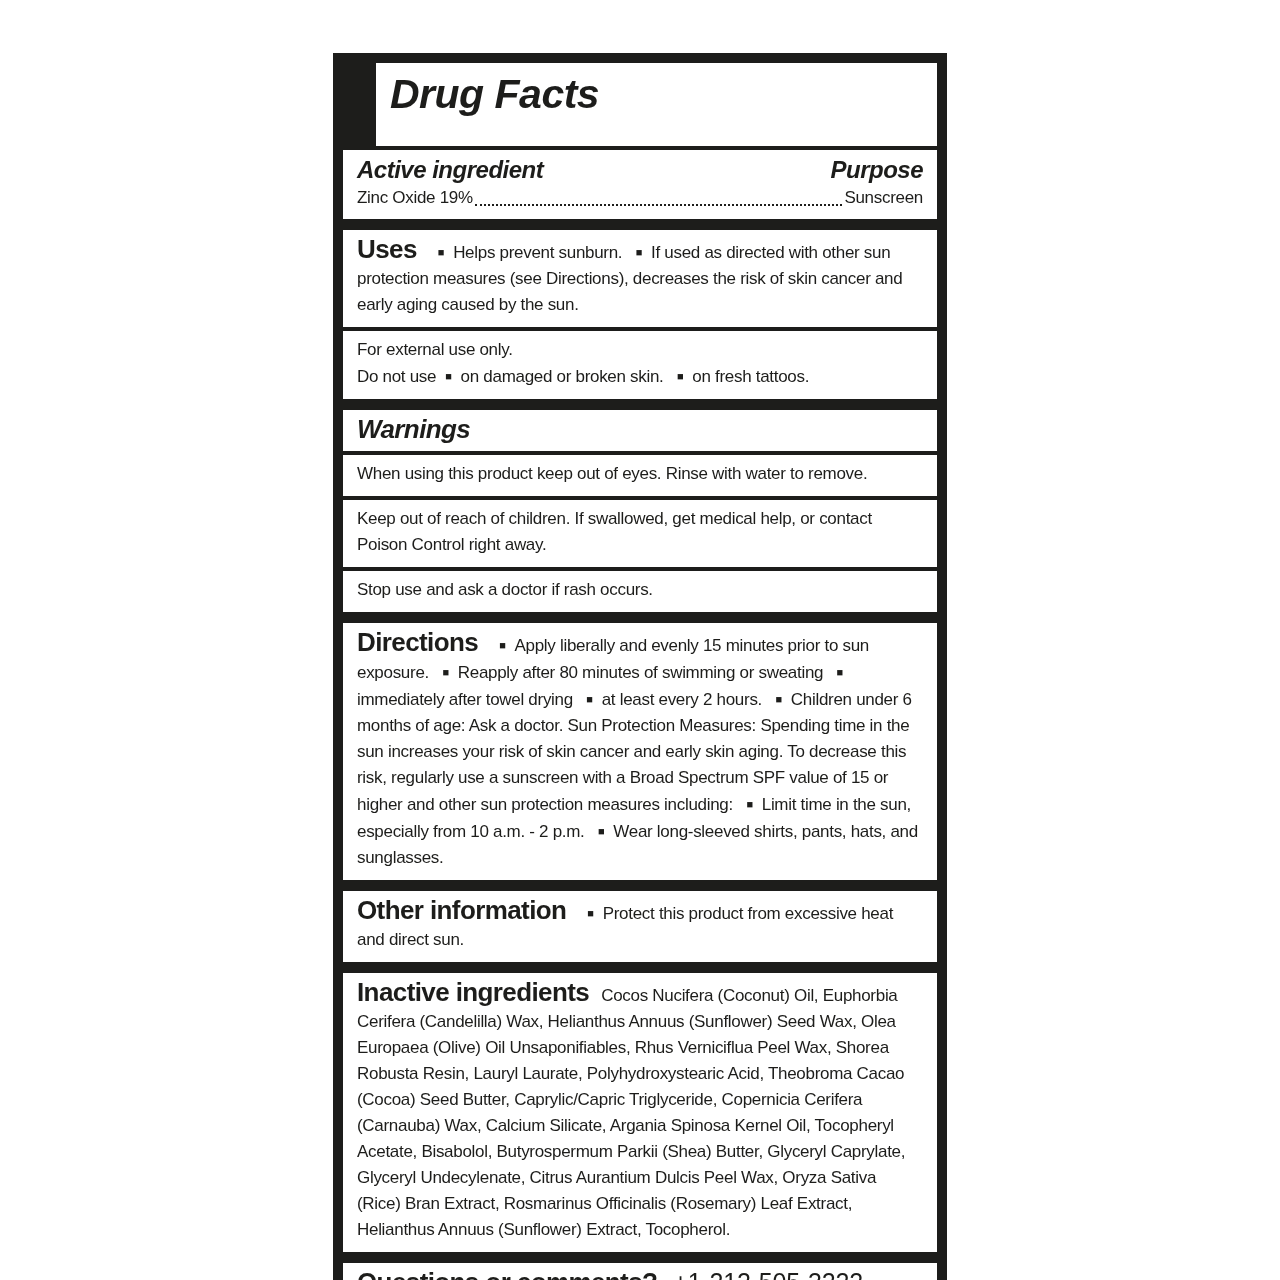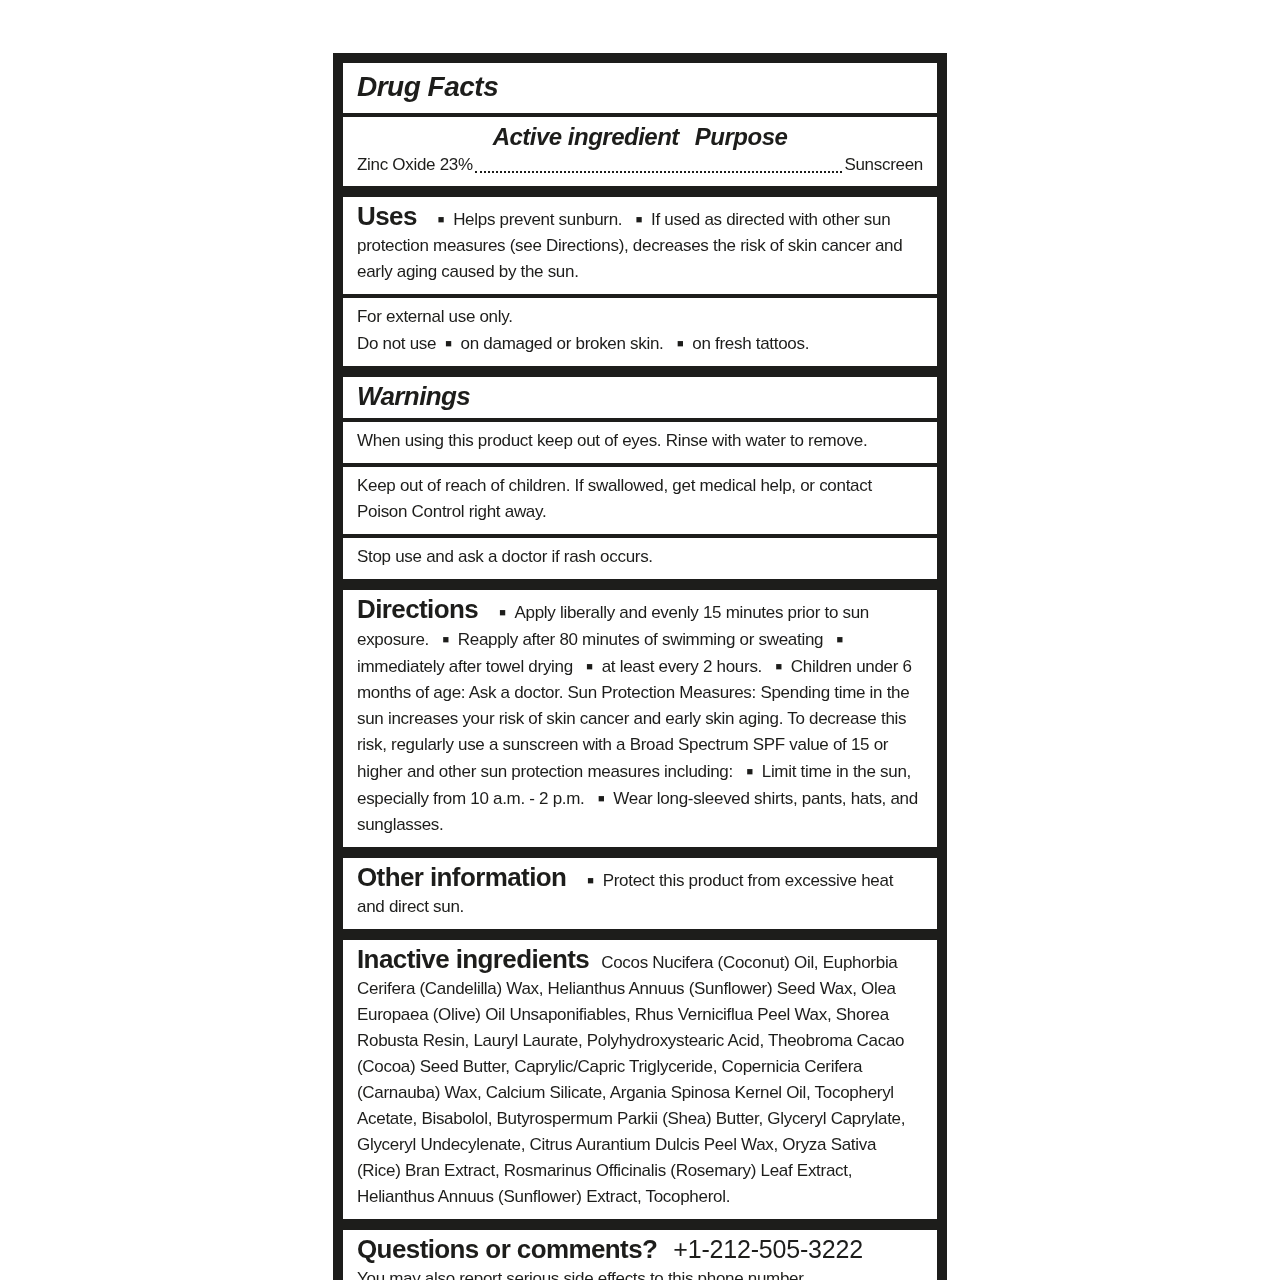--- a/index.html
+++ b/index.html
@@ -25,30 +25,31 @@
   }
   .box {
     background: #ffffff;
     padding: 6px 14px 9px 14px;
     letter-spacing: -0.3px;
   }
   .sep-thin  { margin-top: 4px; }
   .sep-thick { margin-top: 11px; }
 
   .title {
-    font-size: 28px;
+    font-size: 41px;
     font-weight: 700;
     font-style: italic;
     letter-spacing: -0.5px;
-    padding: 8px 14px 10px 14px;
+    padding: 8px 14px 28px 14px;
+    margin-left: 33px;
   }
 
   .cols {
     display: flex;
-    justify-content: center;
+    justify-content: space-between;
     align-items: baseline;
     gap: 16px;
   }
   .subhead {
     font-size: 24px;
     font-weight: 700;
     font-style: italic;
     letter-spacing: -0.5px;
   }
   .leader-row {
@@ -99,21 +100,21 @@
   <div class="panel">
 
     <div class="box title">Drug Facts</div>
 
     <div class="box sep-thin">
       <div class="cols">
         <span class="subhead">Active ingredient</span>
         <span class="subhead">Purpose</span>
       </div>
       <div class="leader-row">
-        <span>Zinc Oxide 23%</span>
+        <span>Zinc Oxide 19%</span>
         <span class="leader"></span>
         <span>Sunscreen</span>
       </div>
     </div>
 
     <div class="box sep-thick">
       <p class="flow"><span class="h">Uses</span><span class="bullet">■</span><span>Helps prevent sunburn. </span><span class="bullet">■</span><span>If used as directed with other sun protection measures (</span><span class="b">see Directions</span><span>), decreases the risk of skin cancer and early aging caused by the sun.</span></p>
     </div>
 
     <div class="box sep-thin">

